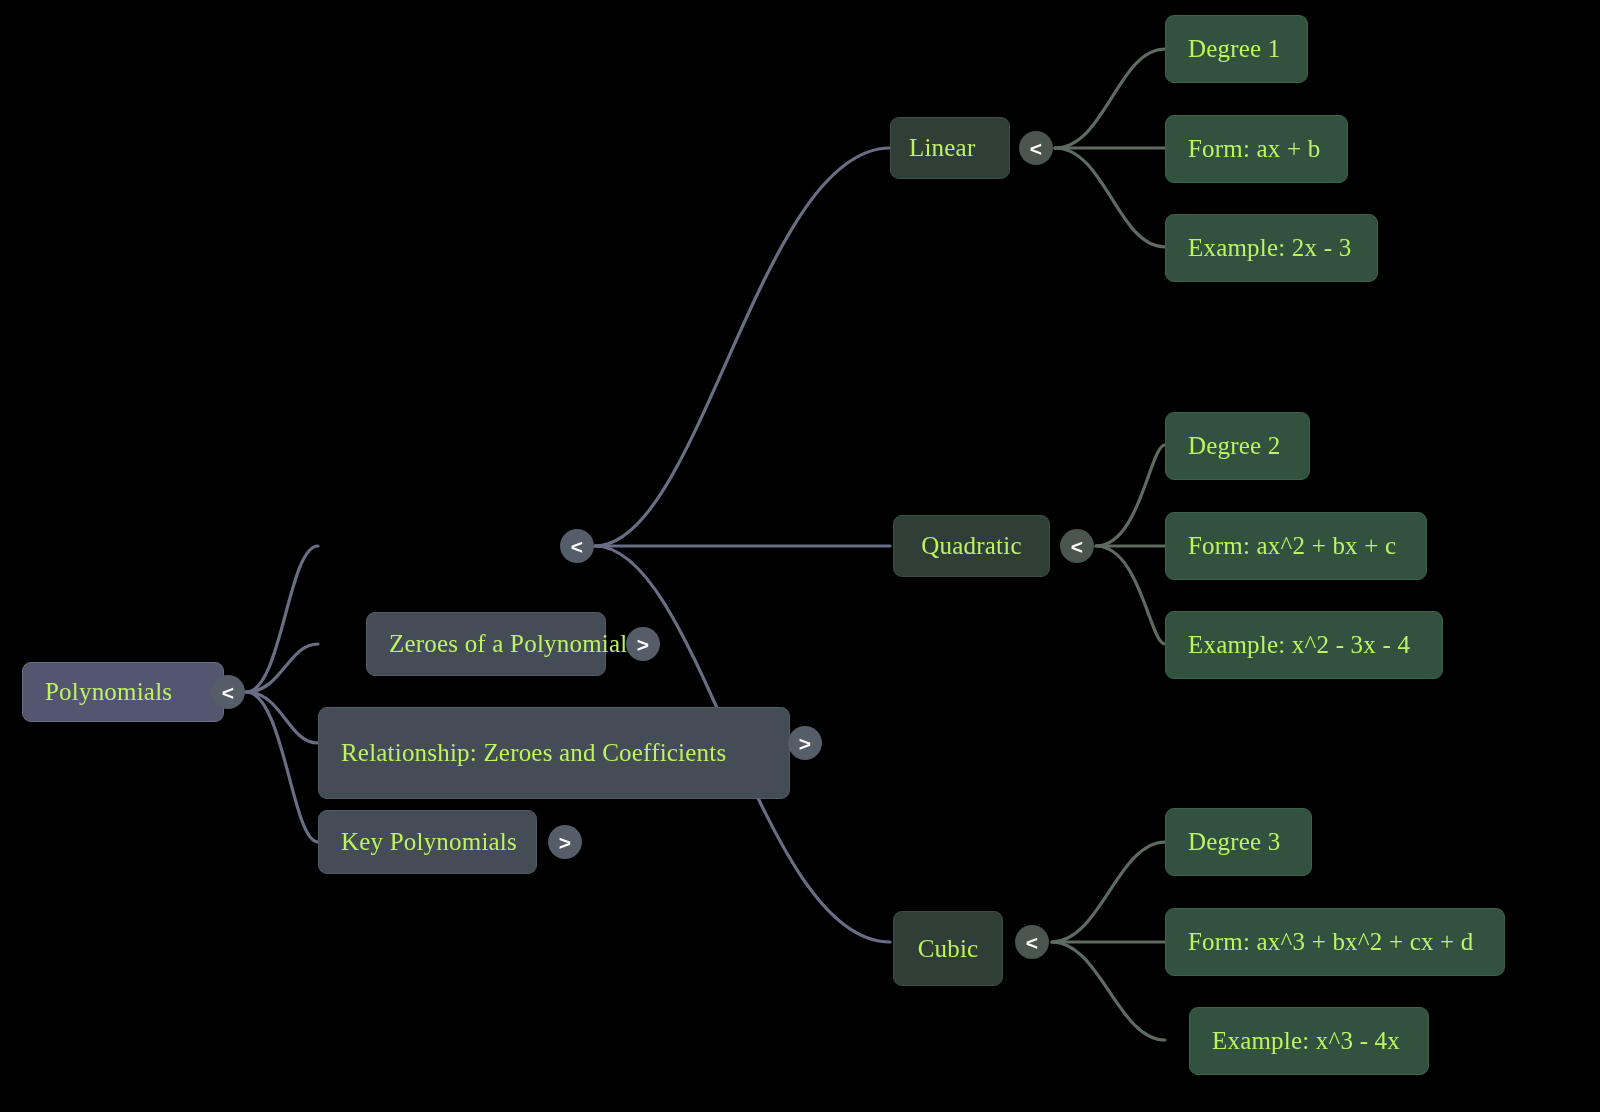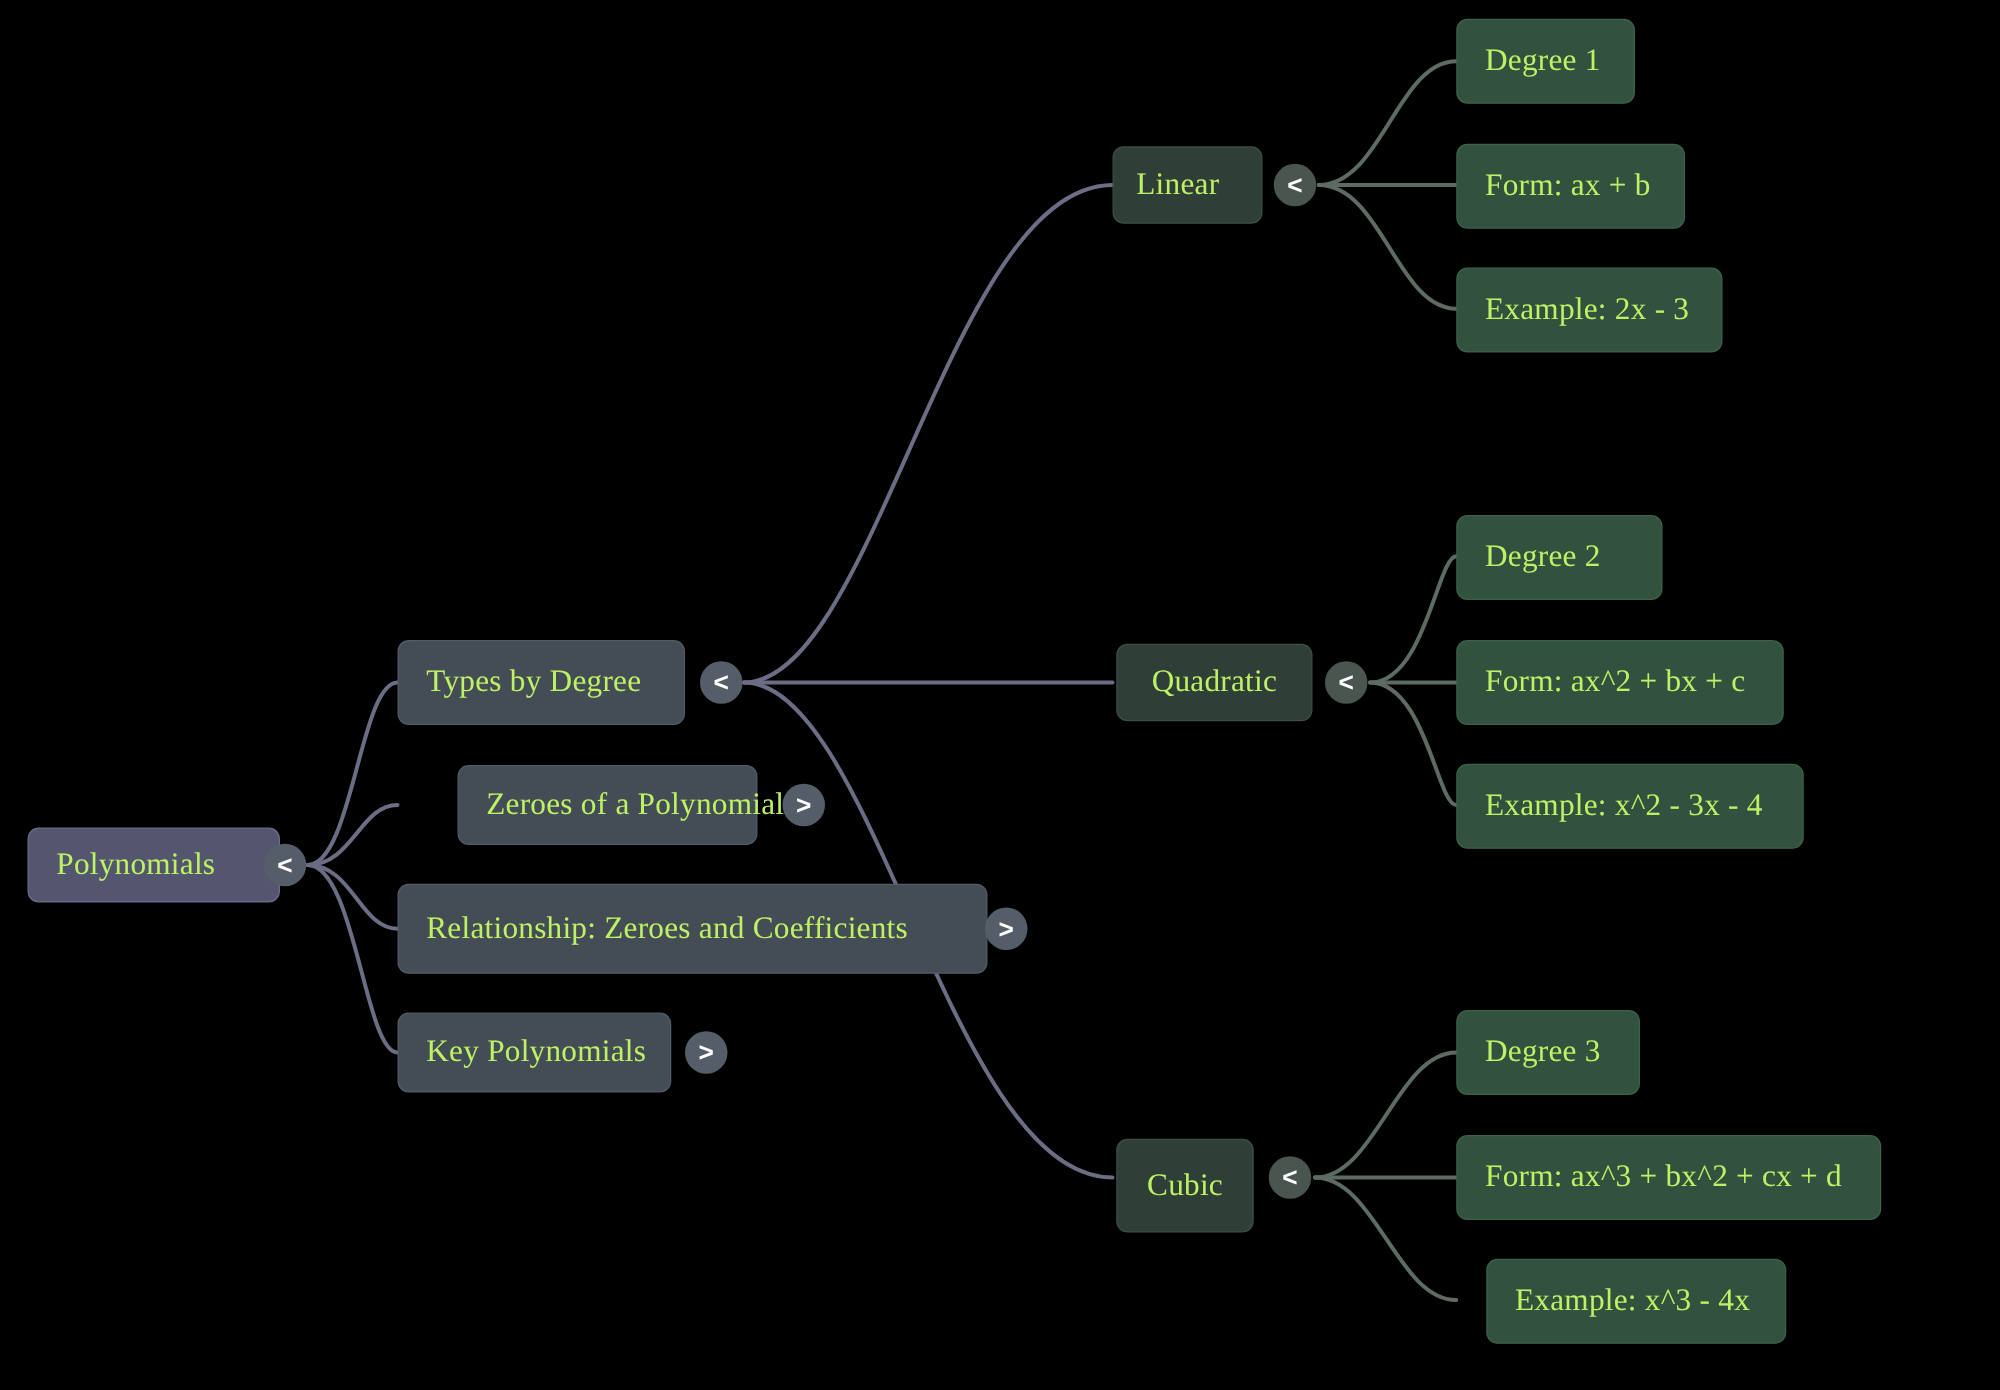--- a/index.html
+++ b/index.html
@@ -54,31 +54,28 @@
       <path d="M1052,942 L1165,942"></path>
       <path d="M1052,942 C1100,942 1118,1040 1165,1040"></path>
     </g>
   </svg>
 
   <div class="node root" style="left:22px;top:662px;width:202px;height:60px;">
     <span>Polynomials</span>
   </div>
   <div class="toggle" style="left:211px;top:675px;">&lt;</div>
 
-  <div class="node lvl1" style="left:318px;top:512px;width:230px;height:68px;">
-    <span>Types by Degree</span>
-  </div>
   <div class="toggle" style="left:560px;top:529px;">&lt;</div>
 
   <div class="node lvl1" style="left:318px;top:612px;width:240px;height:64px;margin-left:48px;">
     <span>Zeroes of a Polynomial</span>
   </div>
   <div class="toggle" style="left:626px;top:627px;">&gt;</div>
 
-  <div class="node lvl1" style="left:318px;top:707px;width:472px;height:72px;">
+  <div class="node lvl1" style="left:318px;top:707px;width:472px;height:92px;">
     <span>Relationship: Zeroes and Coefficients</span>
   </div>
   <div class="toggle" style="left:788px;top:726px;">&gt;</div>
 
   <div class="node lvl1" style="left:318px;top:810px;width:219px;height:64px;">
     <span>Key Polynomials</span>
   </div>
   <div class="toggle" style="left:548px;top:825px;">&gt;</div>
 
   <div class="node lvl2" style="left:890px;top:117px;width:120px;height:62px;justify-content:flex-start;padding:0 18px;">
@@ -94,21 +91,21 @@
   </div>
   <div class="node leaf" style="left:1165px;top:214px;width:213px;height:68px;">
     <span>Example: 2x - 3</span>
   </div>
 
   <div class="node lvl2" style="left:893px;top:515px;width:157px;height:62px;justify-content:center;padding:0 18px;">
     <span>Quadratic</span>
   </div>
   <div class="toggle green" style="left:1060px;top:529px;">&lt;</div>
 
-  <div class="node leaf" style="left:1165px;top:412px;width:165px;height:68px;align-items:center;">
+  <div class="node leaf" style="left:1165px;top:412px;width:145px;height:68px;align-items:center;">
     <span>Degree 2</span>
   </div>
   <div class="node leaf" style="left:1165px;top:512px;width:262px;height:68px;">
     <span>Form: ax^2 + bx + c</span>
   </div>
   <div class="node leaf" style="left:1165px;top:611px;width:278px;height:68px;">
     <span>Example: x^2 - 3x - 4</span>
   </div>
 
   <div class="node lvl2" style="left:893px;top:911px;width:110px;height:75px;justify-content:center;padding:0 32px;">

